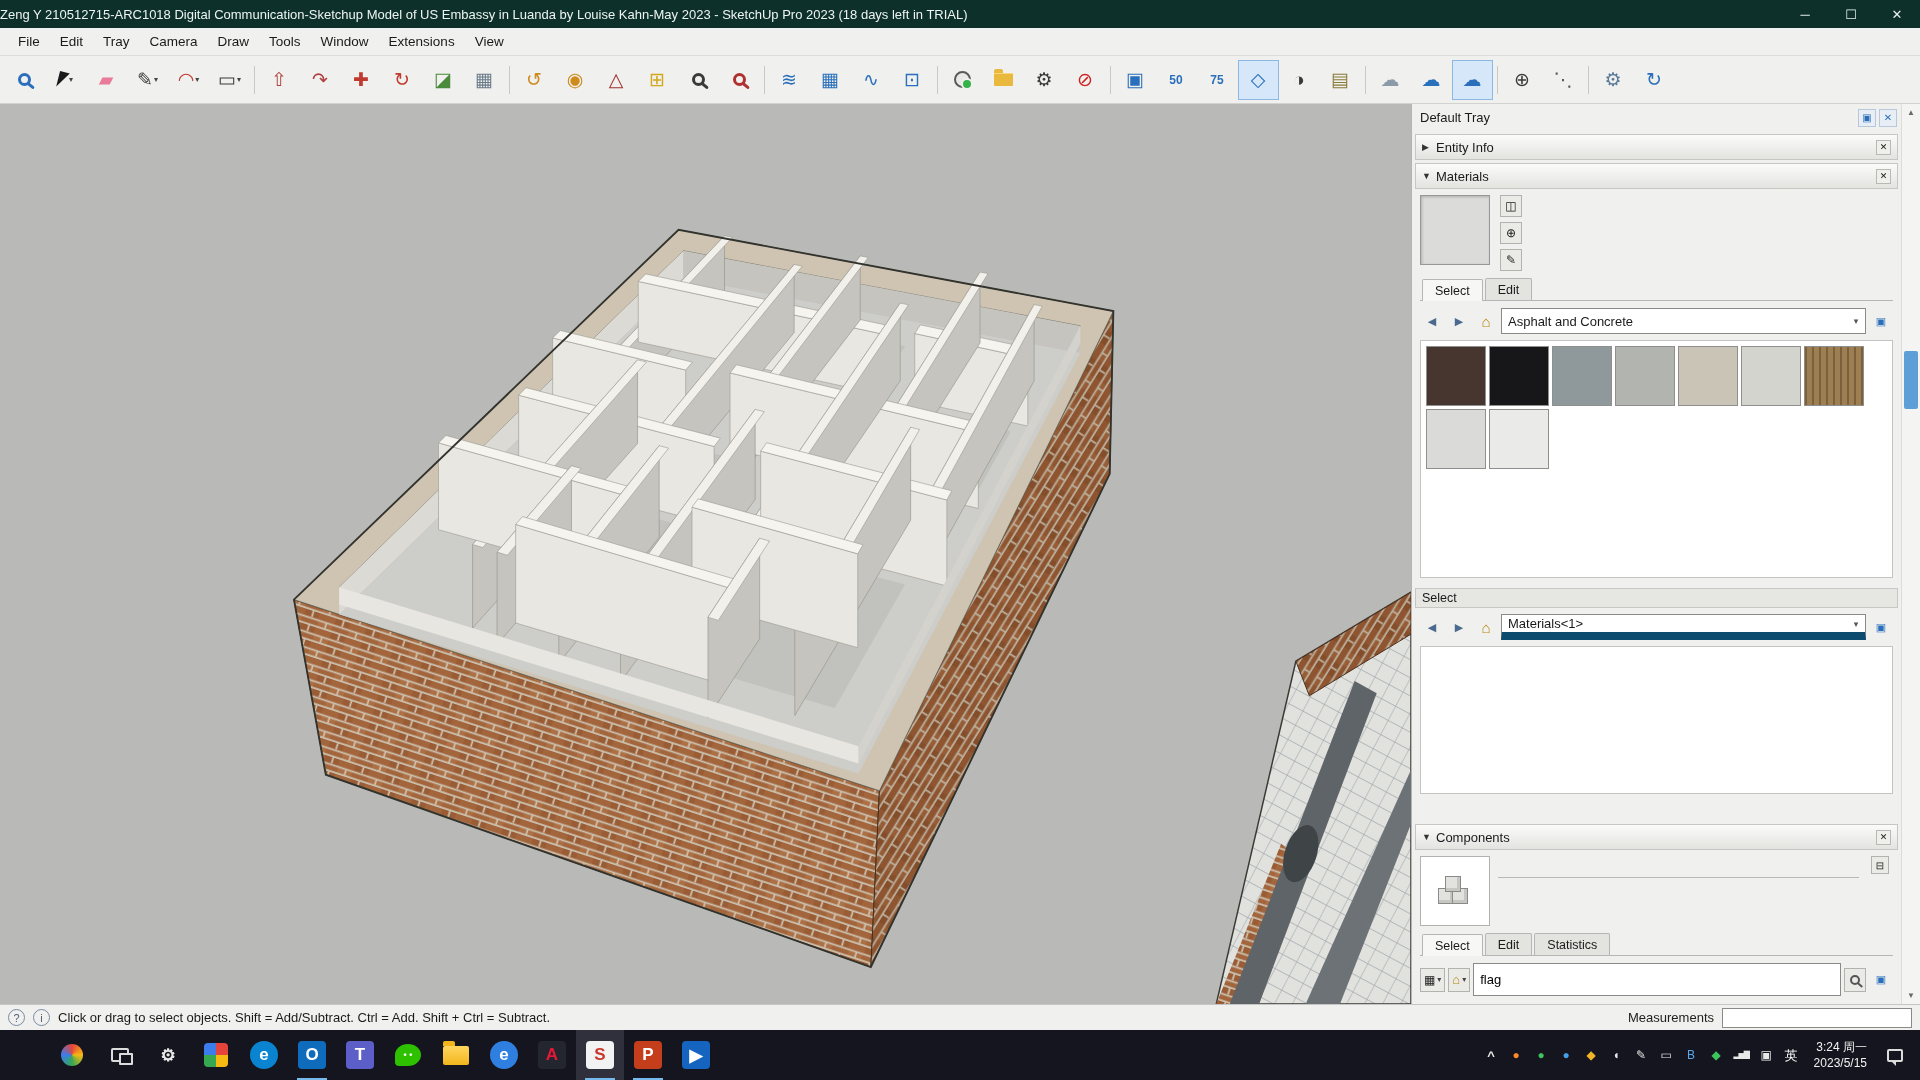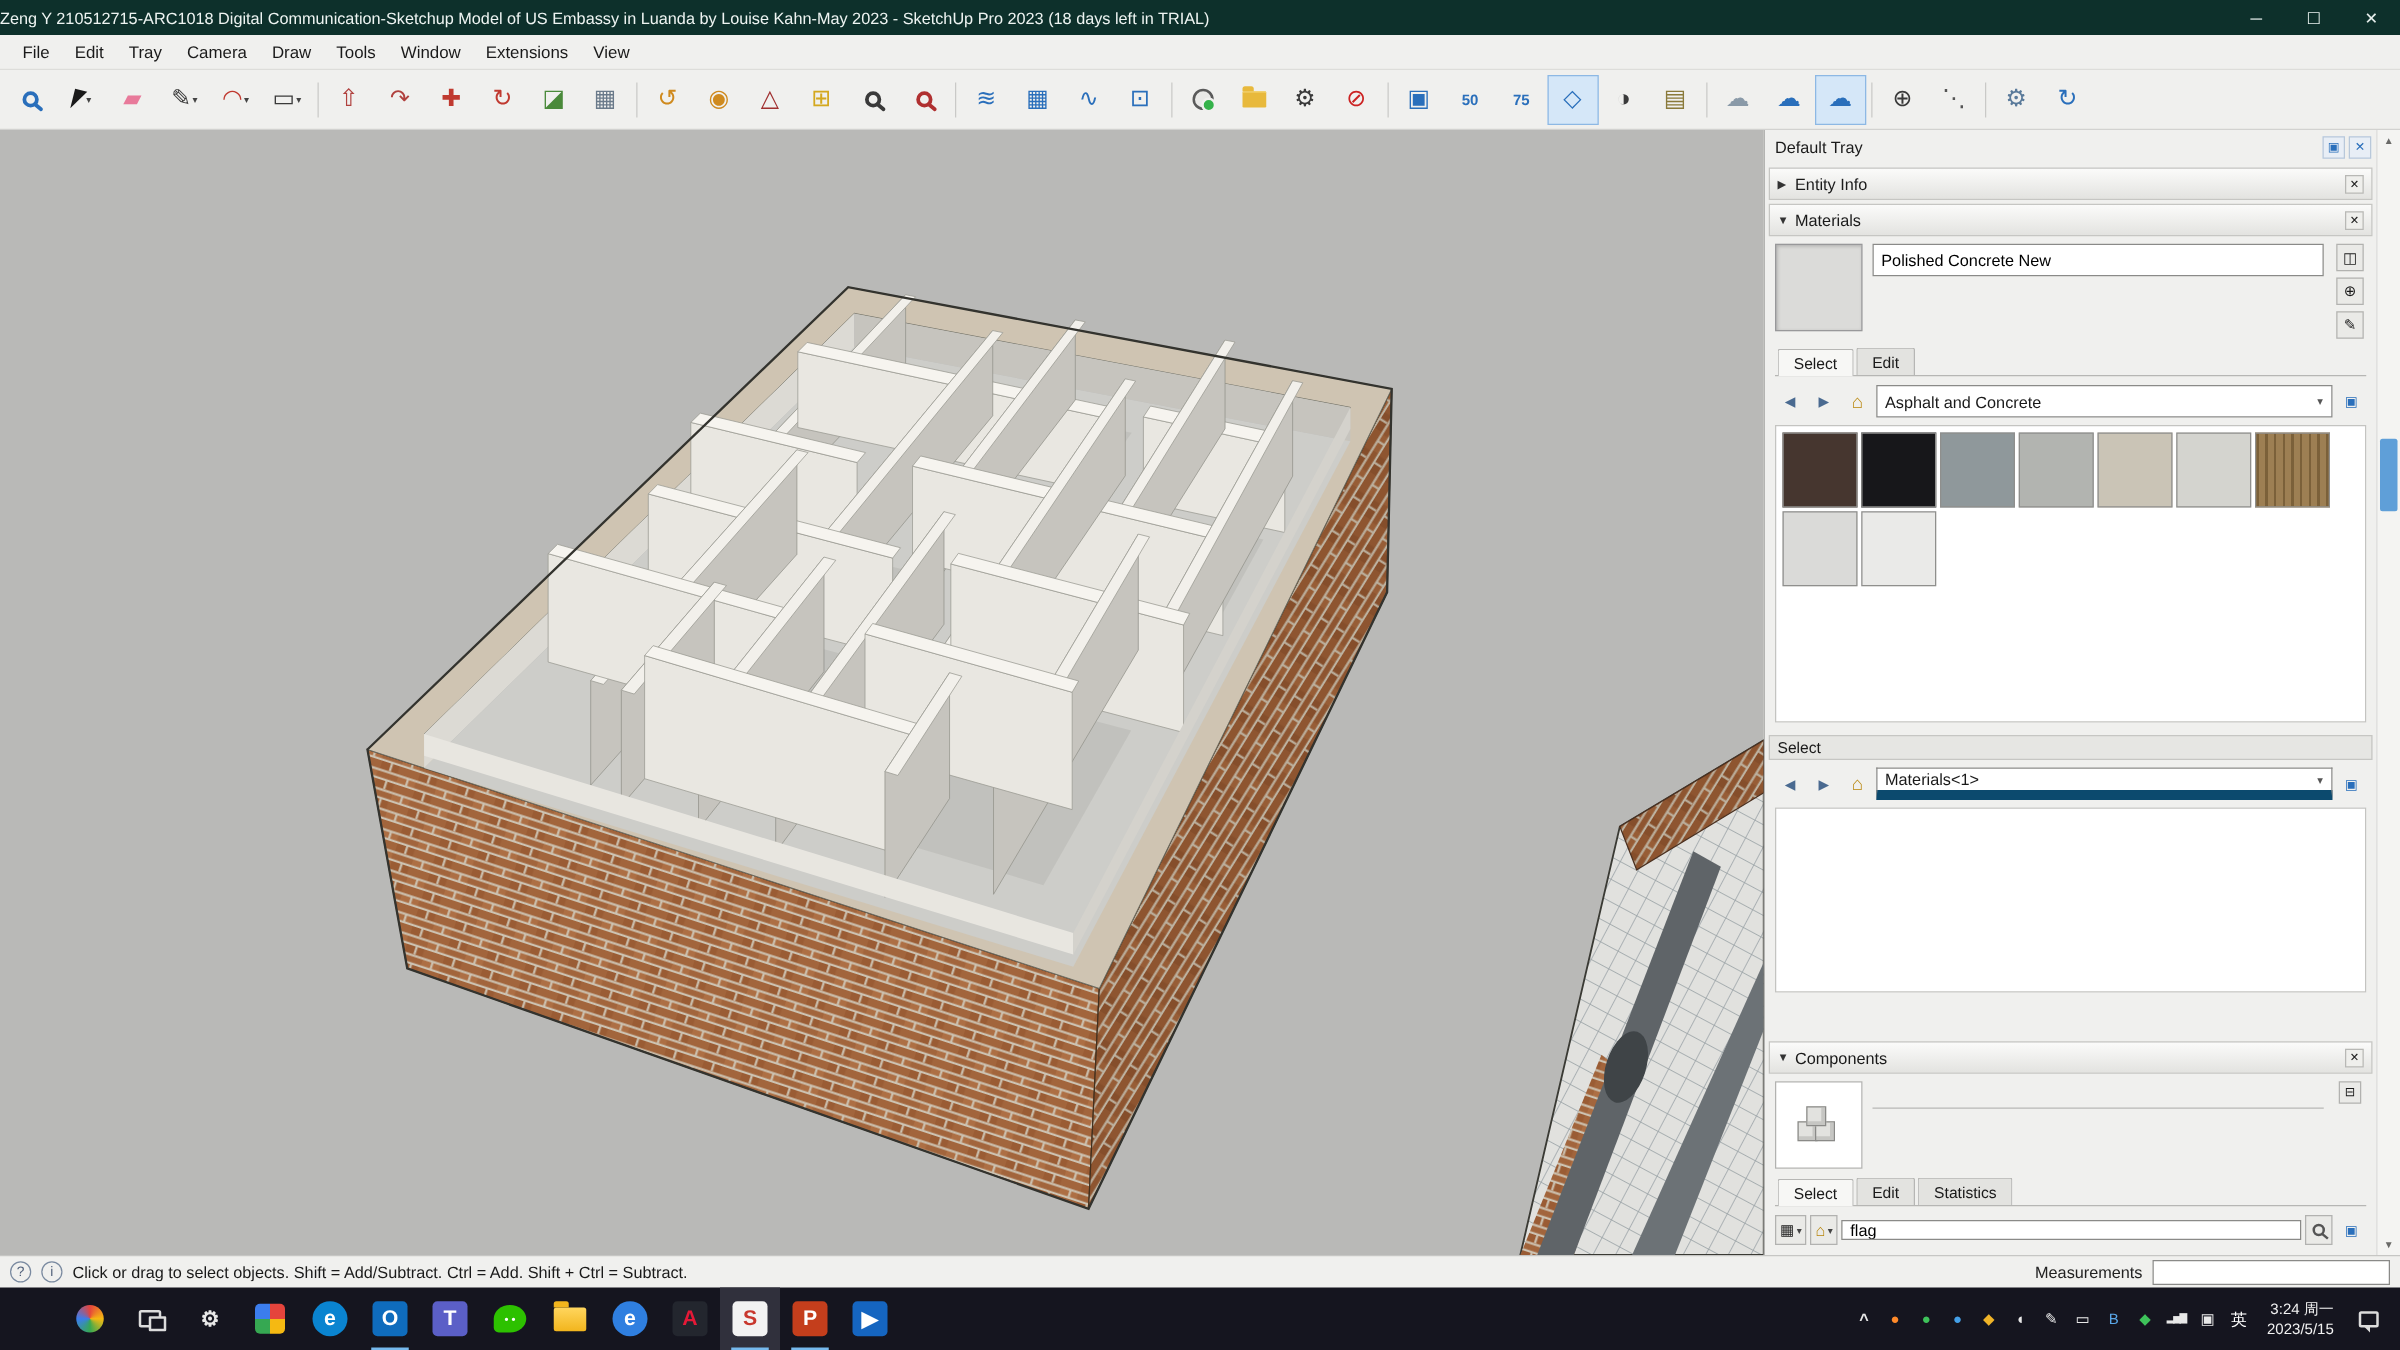--- a/index.html
+++ b/index.html
@@ -568,23 +568,20 @@
         </div>
 
         <div class="section-bar" data-name="materials-header">
           <span class="sec-arrow" data-name="collapse-arrow-icon">▼</span>
           <span class="sec-title" data-name="materials-title">Materials</span>
           <button class="sec-close" data-name="materials-close-button">✕</button>
         </div>
         <div class="panel-body" data-name="materials-panel">
           <div class="mat-top">
             <div class="mat-thumb" data-name="material-preview"></div>
-            <div class="mat-mid">
-              <input class="text-input" data-name="material-name-input" value="Polished Concrete New" style="">
-            </div>
             <div class="side-col">
               <button class="sq-btn" data-name="display-secondary-pane-button">◫</button>
               <button class="sq-btn" data-name="create-material-button">⊕</button>
               <button class="sq-btn" data-name="sample-paint-button">✎</button>
             </div>
           </div>
           <div class="tabs" data-name="materials-tabs">
 
               <button class="tab" data-name="materials-tab-select" data-active="true">Select</button>
 
@@ -673,21 +670,21 @@
           </div>
           <div class="search-row" data-name="components-search-row">
             <button class="drop-btn" data-name="view-options-button">
               <span data-name="grid-view-icon">▦</span>
               <span class="dc" data-name="chevron-down-icon">▾</span>
             </button>
             <button class="drop-btn" data-name="components-home-button">
               <span class="home-glyph" style="font-size:13px;" data-name="home-icon">⌂</span>
               <span class="dc" data-name="chevron-down-icon">▾</span>
             </button>
-            <input class="text-input" style="flex: 1 1 0%; height: 16px;" data-name="components-search-input" value="flag">
+            <input class="text-input" style="flex: 1 1 0%; height: 33px;" data-name="components-search-input" value="flag">
             <button class="sq-btn" style="height:24px;" data-name="search-button-components">
               <span class="mag-ico" data-name="search-icon"></span>
             </button>
             <button class="nav-btn" style="color:#2a6fbb" data-name="components-in-model-pane-button">▣</button>
           </div>
         </div>
       </div>
 
       <div class="tray-scrollbar" data-name="tray-scrollbar">
         <div class="scroll-arrow" data-name="scroll-up-arrow">▲</div>

